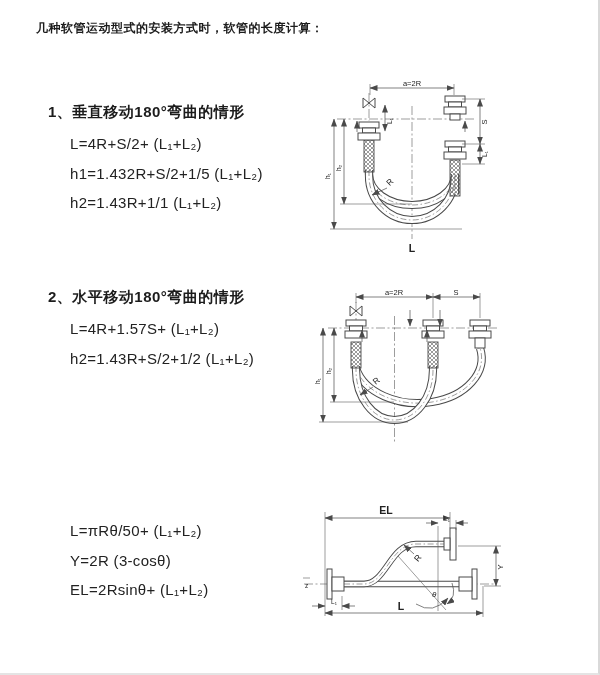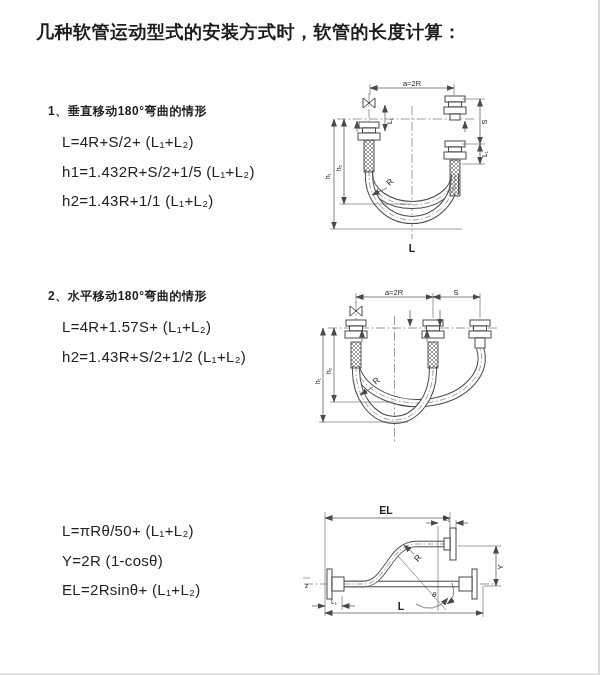--- a/index.html
+++ b/index.html
@@ -2,26 +2,26 @@
 <html><head>
 <meta charset="utf-8">
 <style>
   * { margin:0; padding:0; box-sizing:border-box; }
   body { background:#fff; font-family:"Liberation Sans","DejaVu Sans",sans-serif; }
   .page {
     position:relative; width:600px; height:675px; background:#ffffff;
     overflow:hidden; border-right:2px solid #d9d9d9; border-bottom:2px solid #e4e4e4;
   }
   .title {
-    position:absolute; left:36px; top:20px; font-size:18px; font-weight:700;
+    position:absolute; left:36px; top:20px; font-size:12px; font-weight:700;
     color:#1c1c1c; letter-spacing:0.5px;
   }
   .section { position:absolute; left:48px; color:#1c1c1c; }
-  .sec-heading { font-size:12px; font-weight:700; letter-spacing:0.5px; }
-  .formulas { margin-left:14px; margin-top:7px; }
+  .sec-heading { font-size:15px; font-weight:700; letter-spacing:0.5px; }
+  .formulas { margin-left:22px; margin-top:7px; }
   .formula { font-size:15px; font-weight:400; color:#222; height:29.5px; line-height:29.5px; letter-spacing:0.3px; }
   svg { position:absolute; overflow:visible; }
   svg text { font-family:"Liberation Sans","DejaVu Sans",sans-serif; font-size:7.5px; fill:#222; }
   svg text.big { font-size:10.5px; font-weight:bold; }
   .thin { stroke:#5a5a5a; stroke-width:0.6; fill:none; }
   .cl   { stroke:#5a5a5a; stroke-width:0.6; fill:none; stroke-dasharray:9 2.5 2 2.5; }
   .hose-o { stroke:#4a4a4a; stroke-width:8.2; fill:none; }
   .hose-i { stroke:#ffffff; stroke-width:6.2; fill:none; }
   .hose-o3 { stroke:#4a4a4a; stroke-width:6.4; fill:none; }
   .hose-i3 { stroke:#ffffff; stroke-width:4.6; fill:none; }
@@ -50,21 +50,21 @@
     <div class="sec-heading">2、水平移动180°弯曲的情形</div>
     <div class="formulas">
       <div class="formula">L=4R+1.57S+ (L₁+L₂)</div>
       <div class="formula">h2=1.43R+S/2+1/2 (L₁+L₂)</div>
     </div>
   </div>
 
   <div class="section" style="top:509px">
     <div class="formulas">
       <div class="formula">L=πRθ/50+ (L₁+L₂)</div>
-      <div class="formula">Y=2R (1-cosθ)</div>
+      <div class="formula">Y=2R (3-cosθ)</div>
       <div class="formula">EL=2Rsinθ+ (L₁+L₂)</div>
     </div>
   </div>
 
   <svg style="left:312px; top:76px;" width="282" height="182" viewBox="0 0 282 182">
     <defs>
       <marker id="ar1" markerUnits="userSpaceOnUse" markerWidth="8" markerHeight="6" refX="7.5" refY="3" orient="auto-start-reverse">
         <path d="M0,0 L8,3 L0,6 Z" fill="#4a4a4a"></path>
       </marker>
       <pattern id="hz1" width="4" height="4" patternUnits="userSpaceOnUse">

